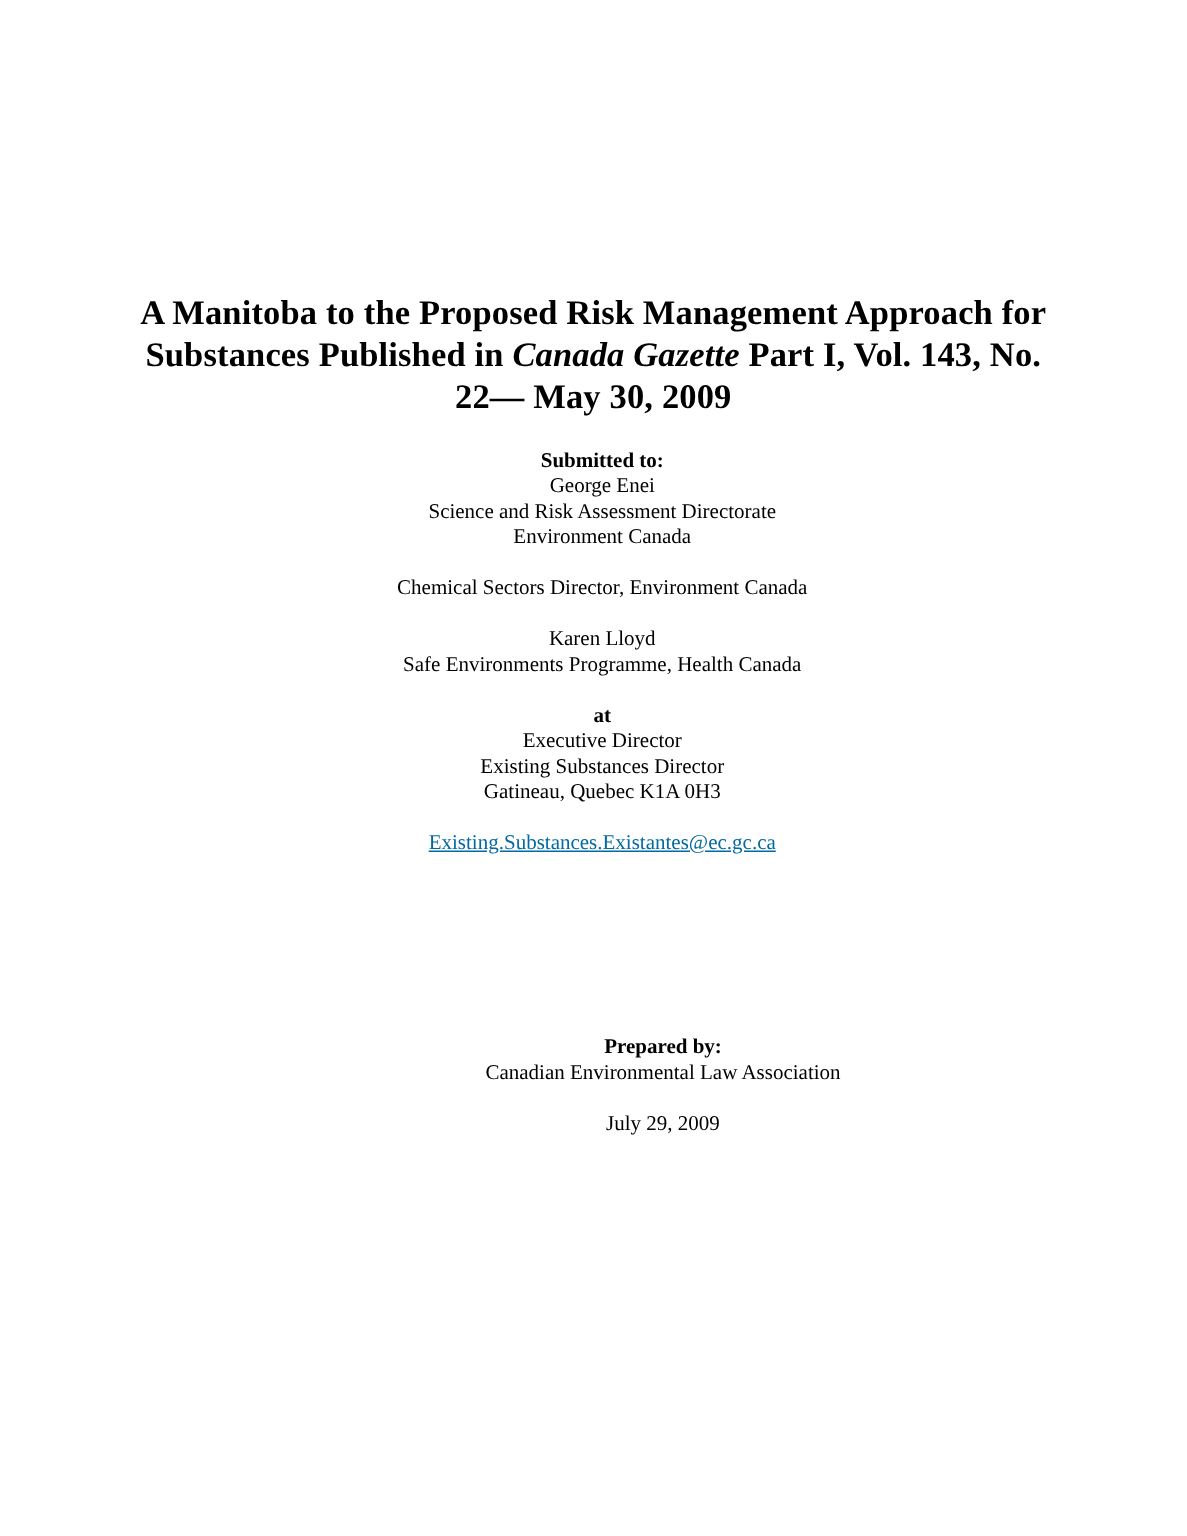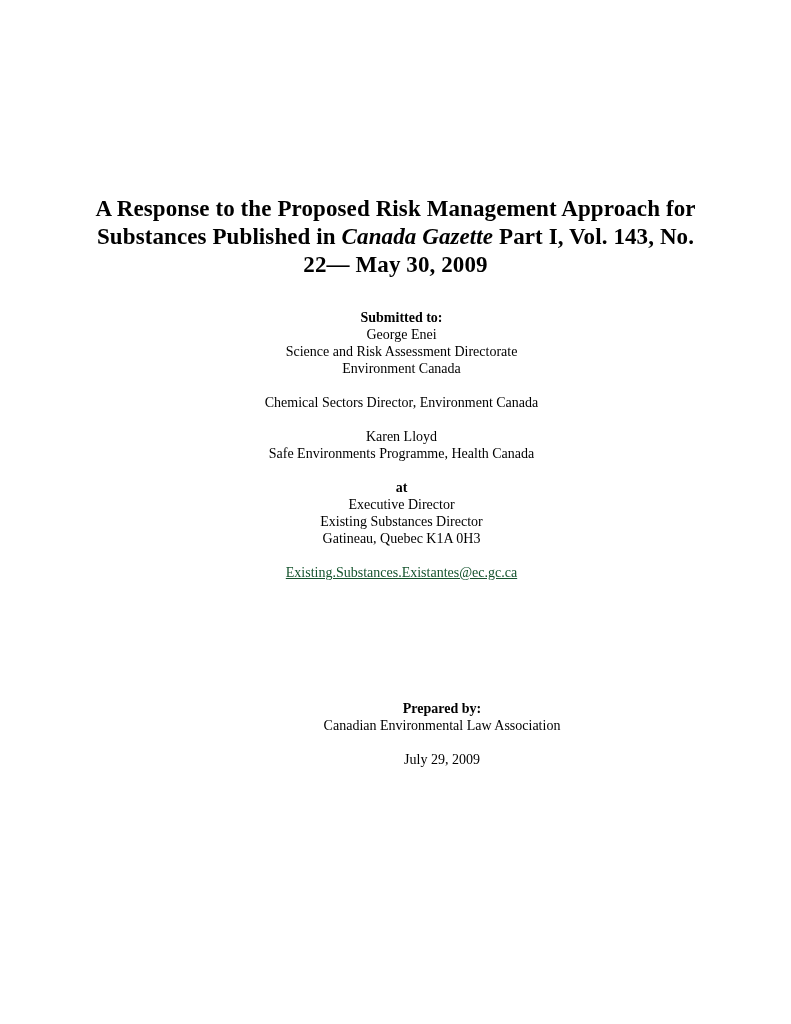--- a/index.html
+++ b/index.html
@@ -20,49 +20,49 @@
     margin: 195px 45px 0 45px;
     text-align: center;
     font-weight: bold;
     font-size: 23px;
     line-height: 28px;
     letter-spacing: 0.1px;
   }
   .title-line { white-space: nowrap; }
   .italic { font-style: italic; }
   .center-block {
-    margin-top: 30px;
+    margin-top: 20px;
     text-align: center;
     font-size: 14px;
     line-height: 17px;
     padding-left: 12px;
   }
   .line { min-height: 17px; }
   .bold { font-weight: bold; }
   .spacer { height: 17px; }
   .email-link {
-    color: #14532d;
+    color: #0369a1;
     text-decoration: underline;
     cursor: pointer;
     font-family: Liberation Serif, serif;
   }
   .prepared-block {
     margin: 119px 0 0 93px;
     text-align: center;
     font-size: 14px;
     line-height: 17px;
   }
 </style>
 </head>
 <body>
 
 <div class="page">
 
   <div class="title-block">
-    <div class="title-line">A Response to the Proposed Risk Management Approach for</div>
+    <div class="title-line">A Manitoba to the Proposed Risk Management Approach for</div>
     <div class="title-line"><span>Substances Published in </span><span class="italic">Canada Gazette</span><span> Part I, Vol. 143, No.</span></div>
     <div class="title-line">22— May 30, 2009</div>
   </div>
 
   <div class="center-block">
     <div class="line bold">Submitted to:</div>
     <div class="line">George Enei</div>
     <div class="line">Science and Risk Assessment Directorate</div>
     <div class="line">Environment Canada</div>
     <div class="spacer"></div>

